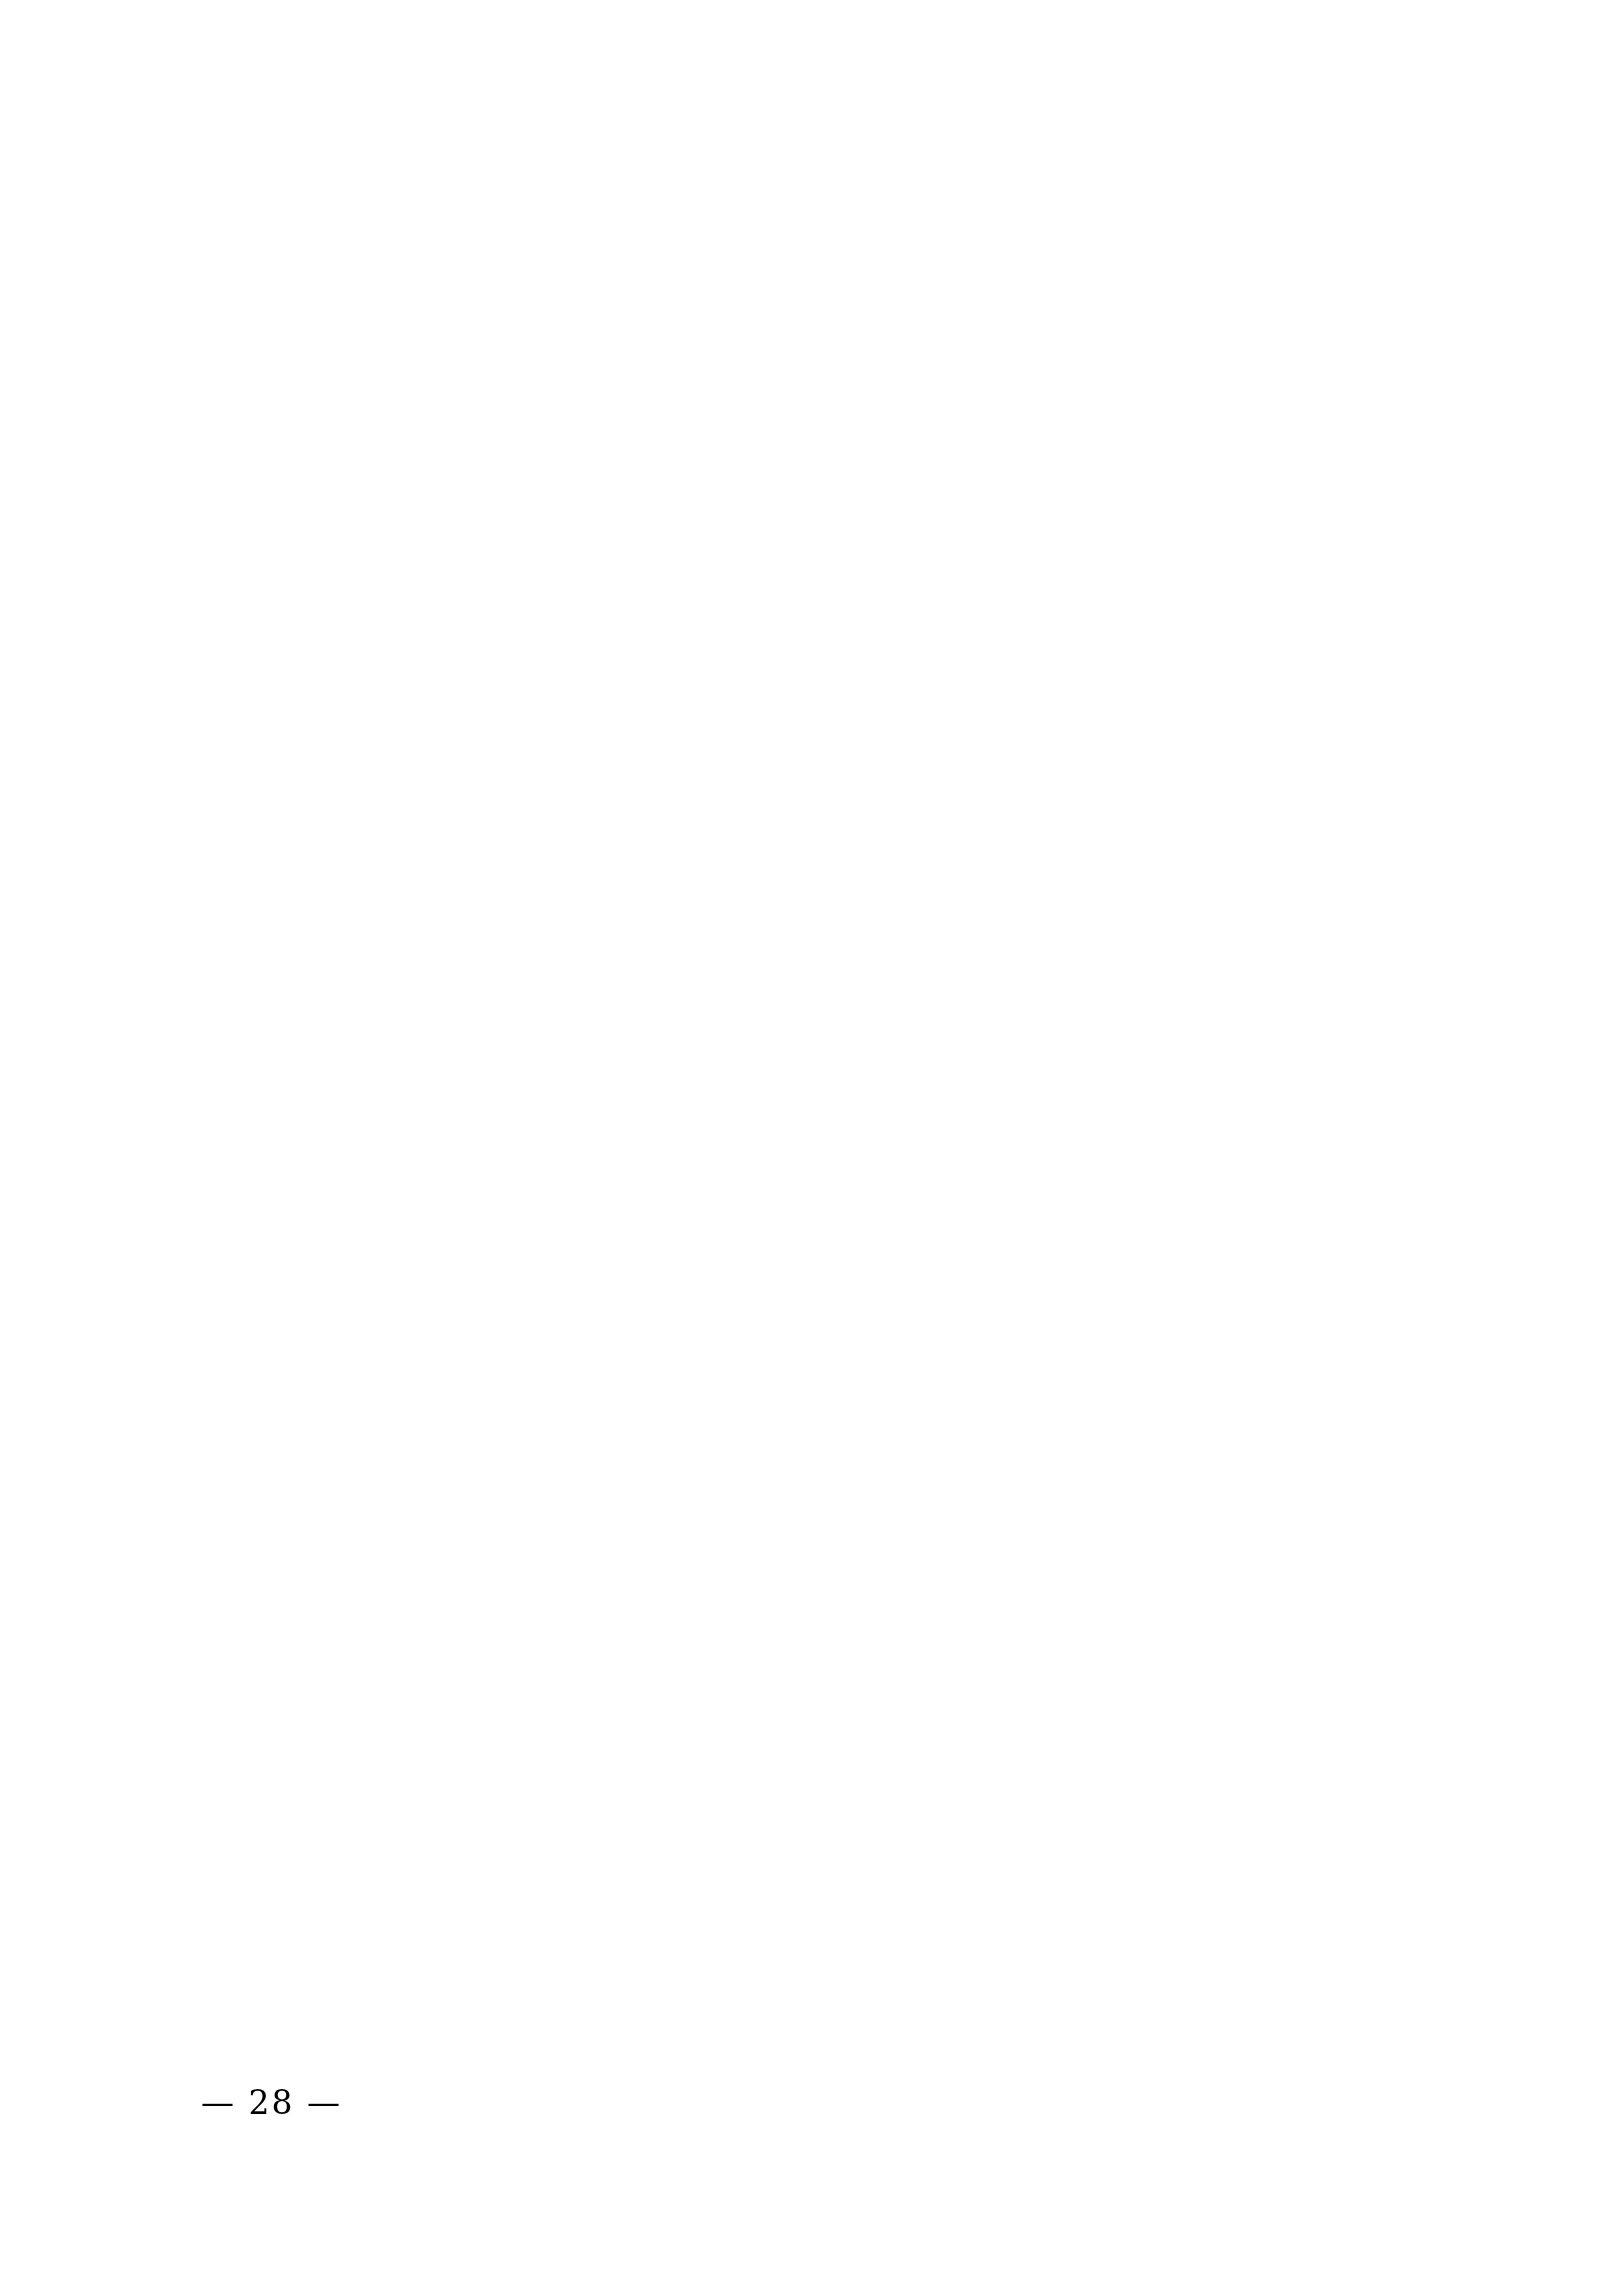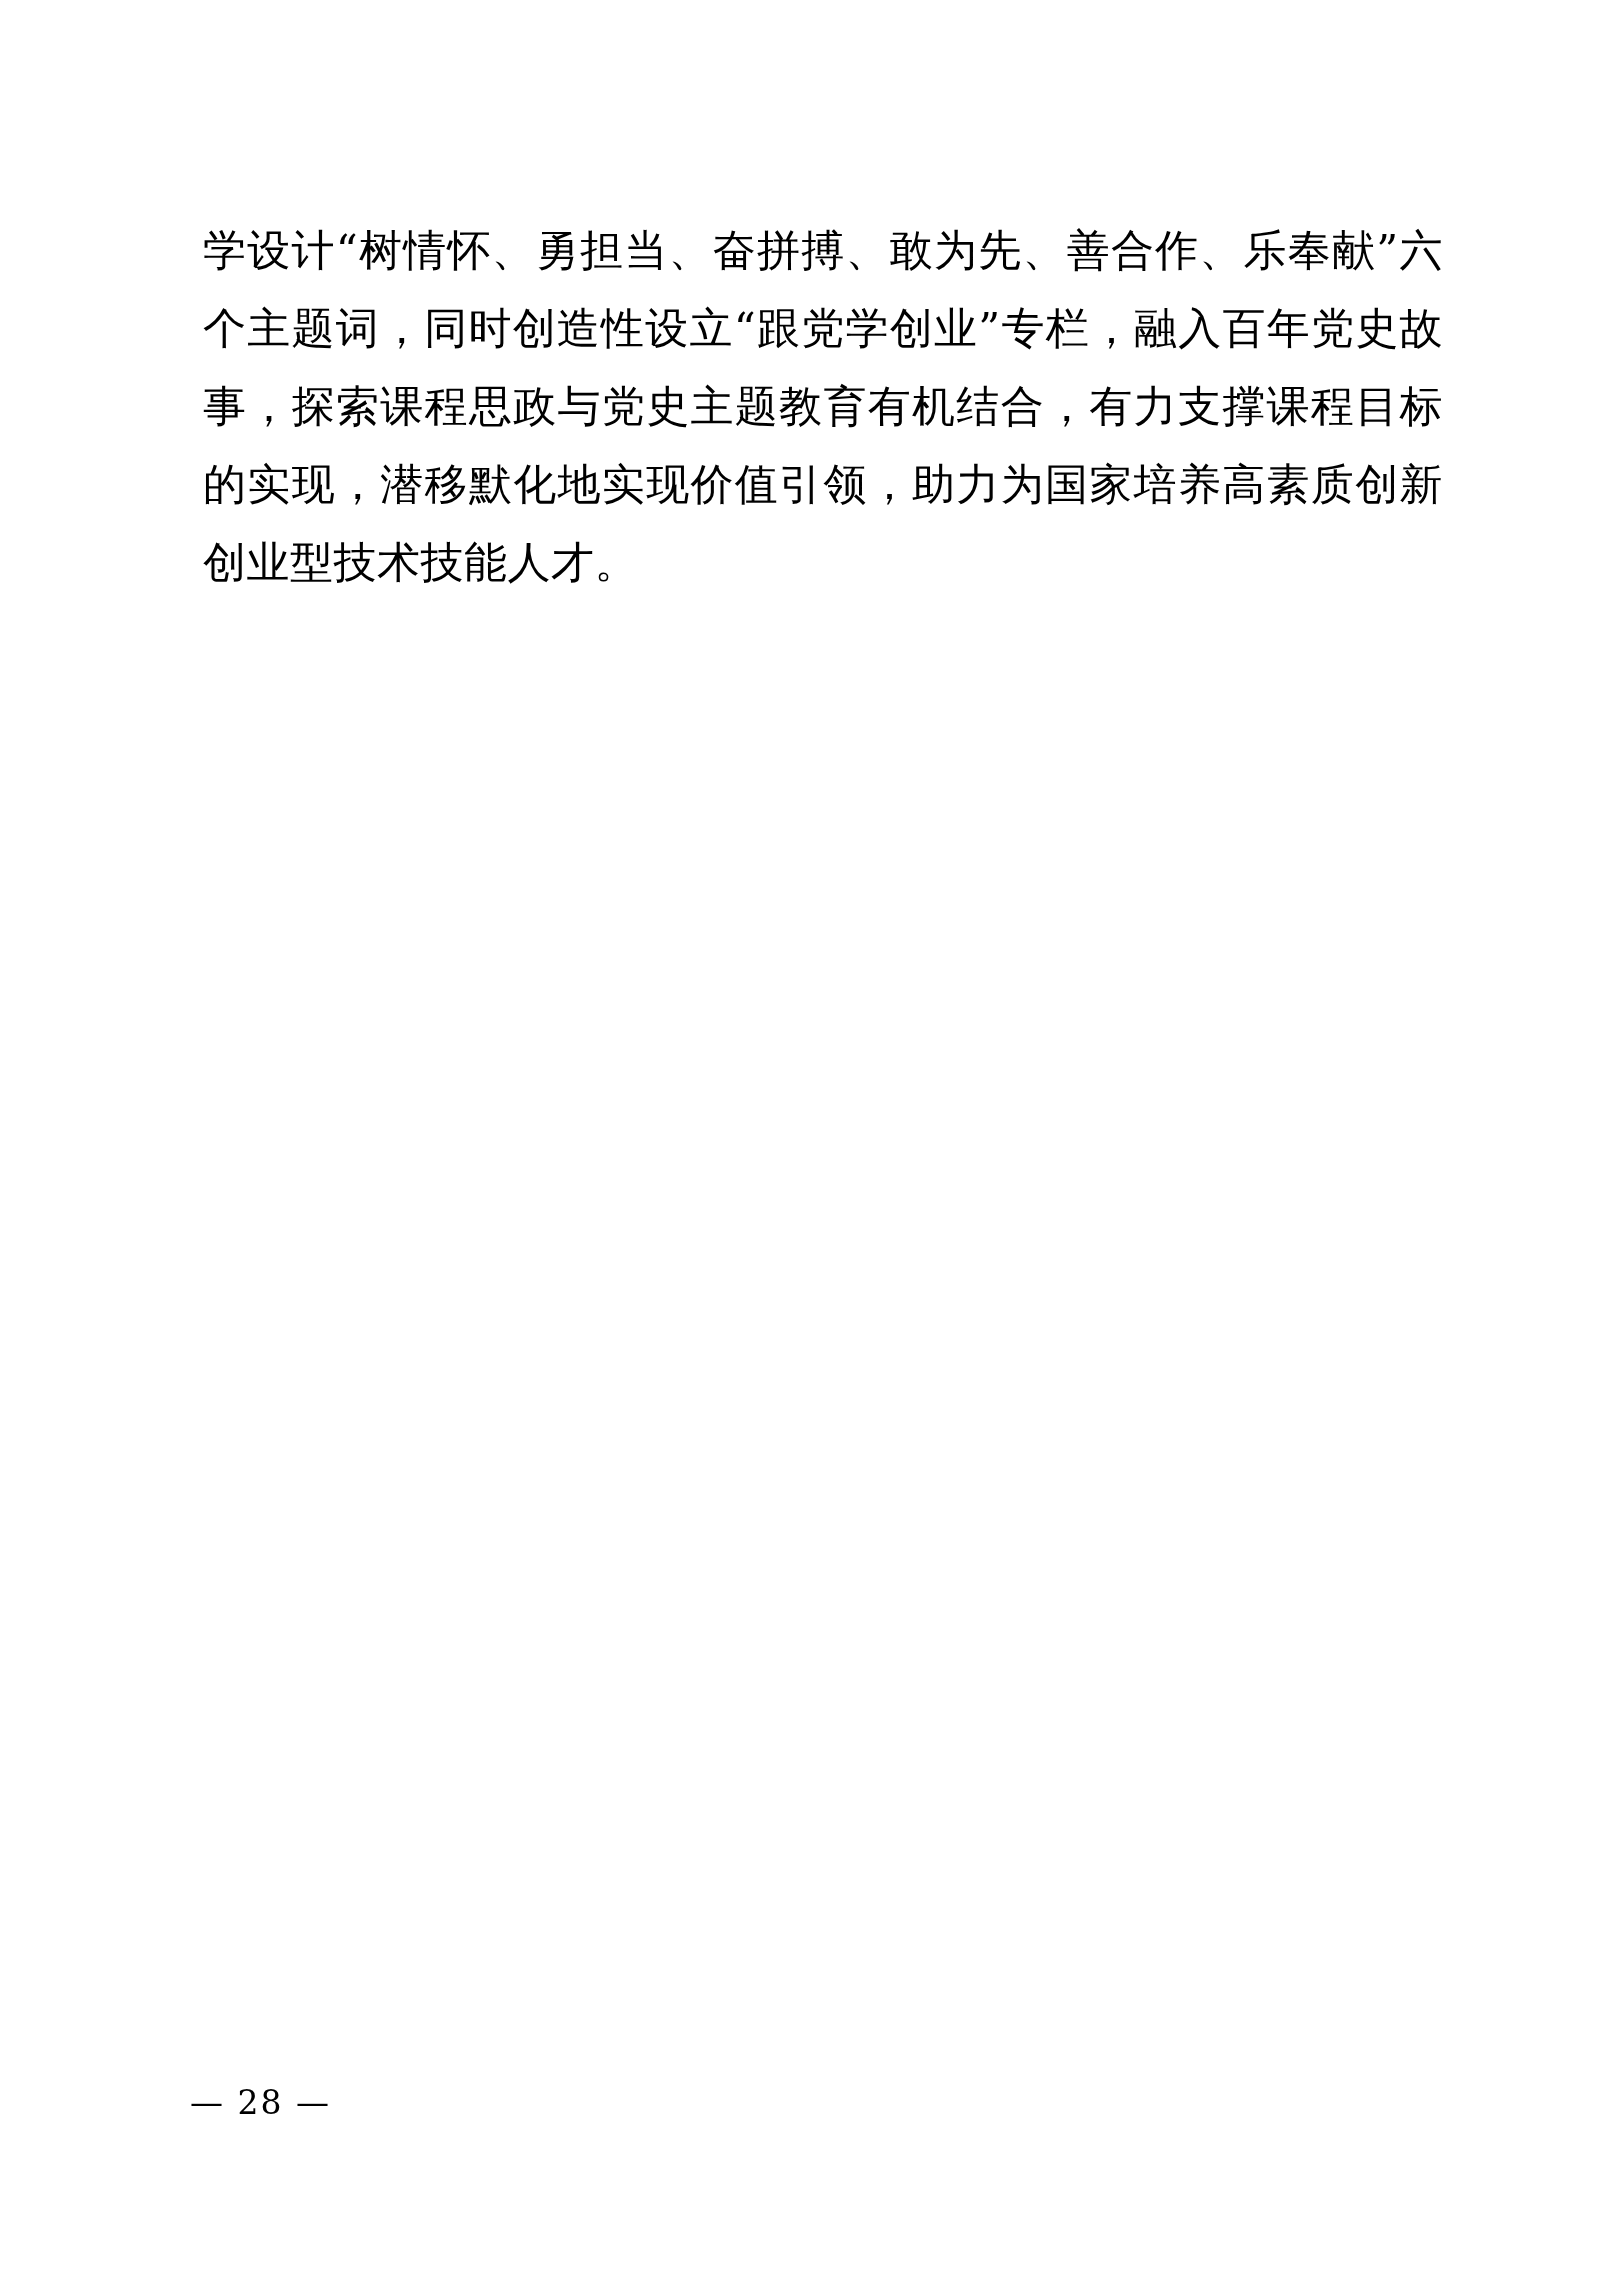--- a/index.html
+++ b/index.html
@@ -24,33 +24,32 @@
     font-family: "DejaVu Serif", "Liberation Serif", serif;
     font-size: 43px;
     line-height: 78px;
     color: #000000;
     text-align: justify;
     text-justify: inter-character;
     letter-spacing: 0.5px;
   }
   .page-number {
     position: absolute;
-    left: 190px;
+    left: 201px;
     top: 2083px;
     width: 1240px;
     text-align: left;
     font-family: "DejaVu Serif", "Liberation Serif", serif;
     font-size: 33px;
     color: #000000;
     letter-spacing: 2px;
   }
 </style>
 </head>
 <body>
 
 <div class="page">
 
-  <div class="body-text">学设计“树情怀、勇担当、奋拼搏、敢为先、善合作、乐奉献”六个主题词，同时创造性设立“跟党学创业”专栏，融入百年党史故事，探索课程思政与党史主题教育有机结合，有力支撑课程目标的实现，潜移默化地实现价值引领，助力为国家培养高素质创新创业型技术技能人才。</div>
 
   <div class="page-number">— 28 —</div>
 
 </div>
 
 
 </body></html>

